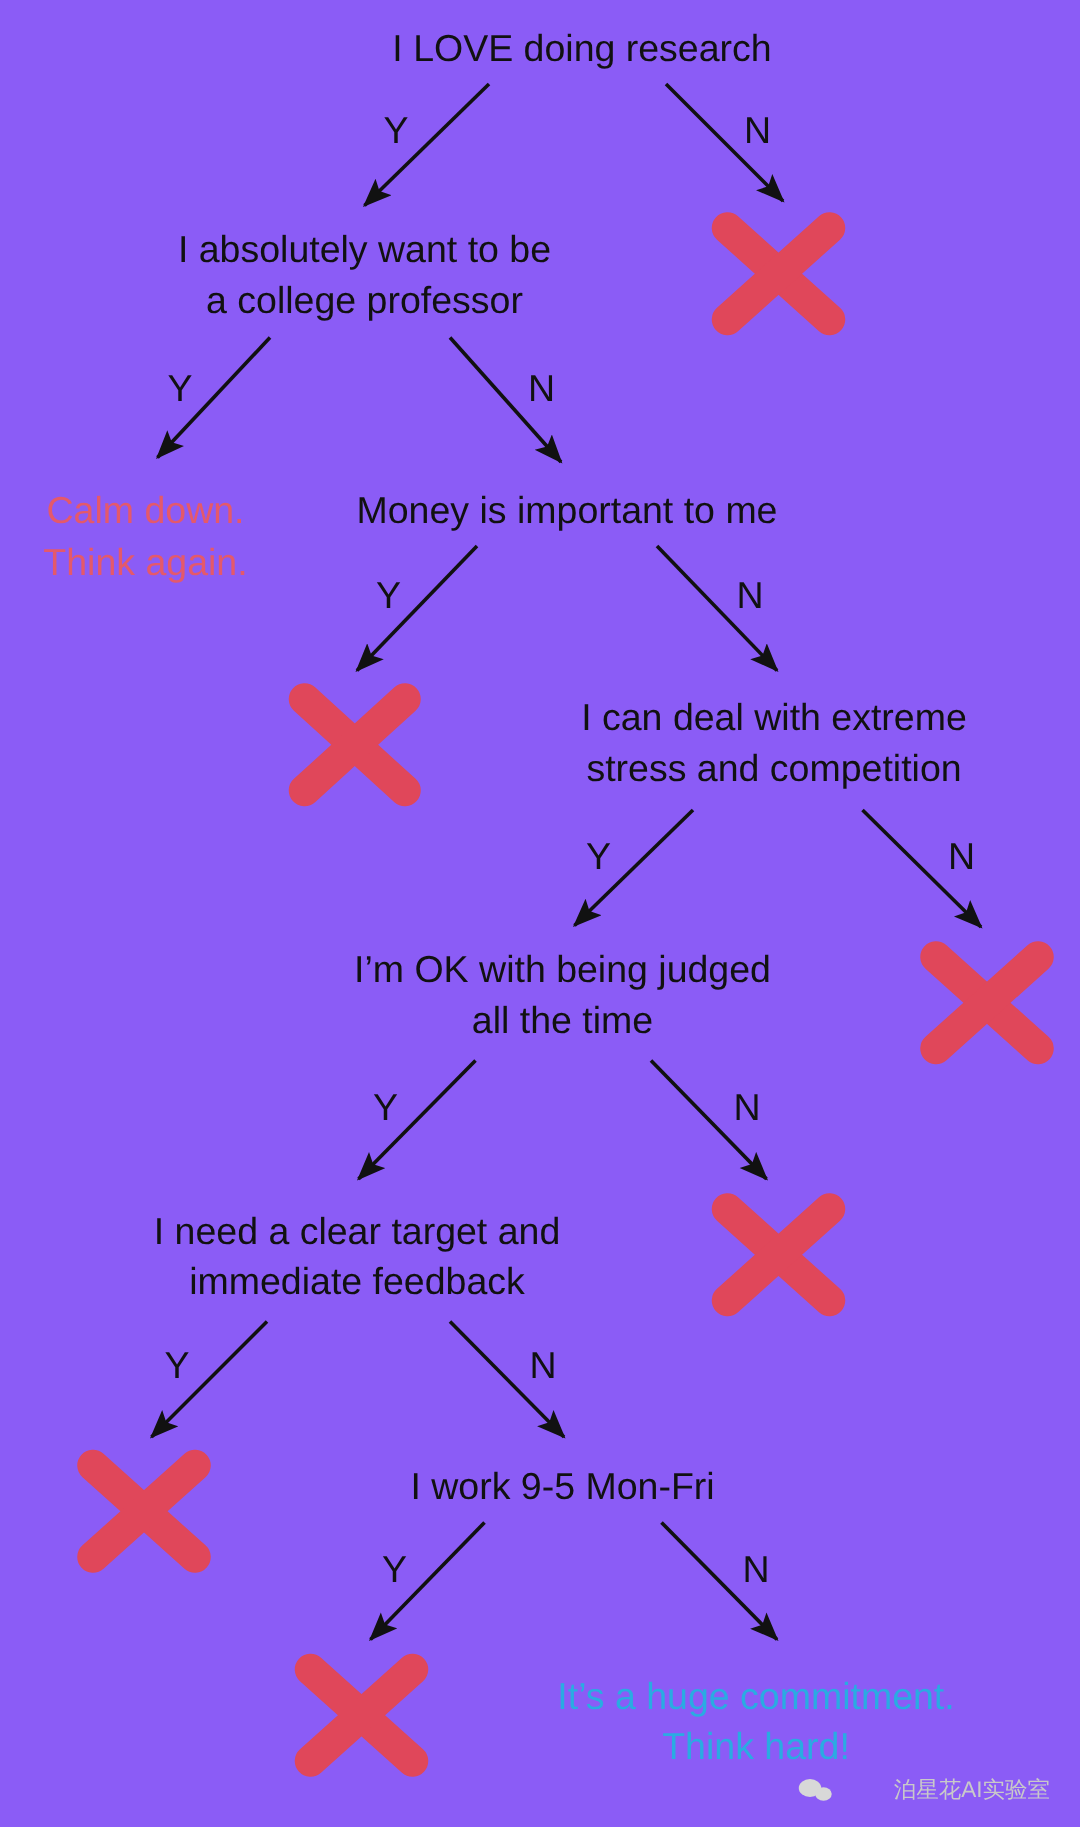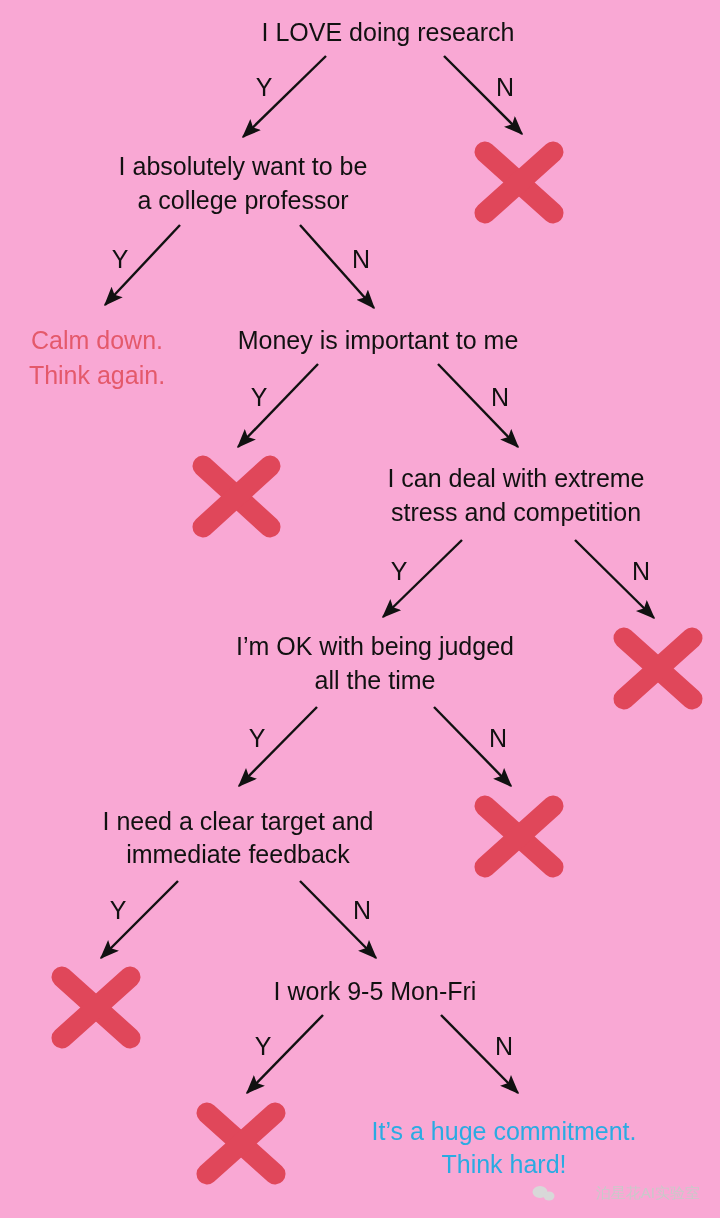--- a/index.html
+++ b/index.html
@@ -7,21 +7,21 @@
     padding: 0;
     background: #ffffff;
   }
   body {
     font-family: "Liberation Sans", sans-serif;
   }
   #canvas {
     position: relative;
     width: 720px;
     height: 1218px;
-    background: #f9a8d4;
+    background: #8b5cf6;
     overflow: hidden;
   }
   #tree-svg {
     position: absolute;
     top: 0;
     left: 0;
     width: 720px;
     height: 1218px;
   }
   .node-text {

